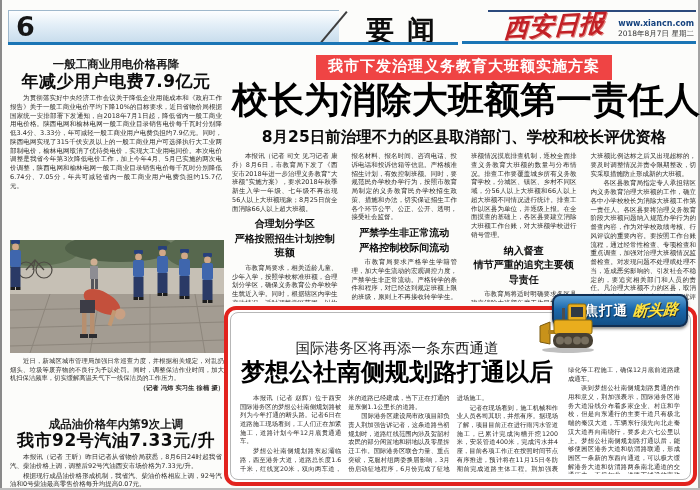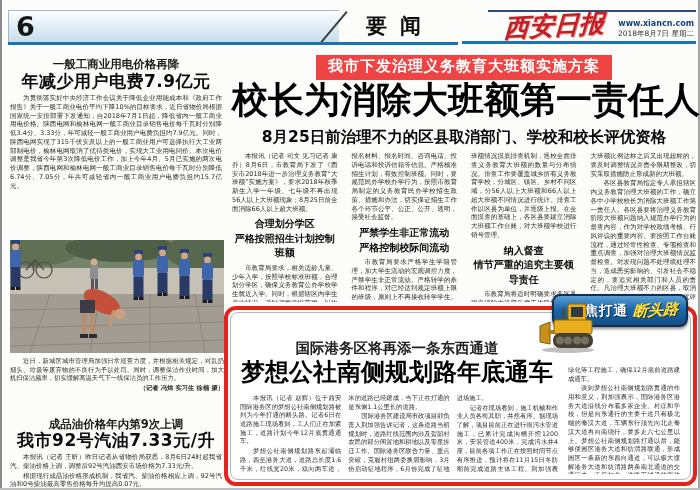--- a/index.html
+++ b/index.html
@@ -10,21 +10,21 @@
   .edge-r{position:absolute;right:0;top:0;width:2px;height:490px;background:#a3a3a3;}
   .edge-b{position:absolute;left:0;bottom:0;width:100%;height:2px;background:#bdbdbd;}
 
   
   .hdr-strip{position:absolute;left:8px;top:10px;width:330px;height:32px;
      background:linear-gradient(180deg,#fdfeff 0%,#e2eef7 45%,#c7dcec 100%);
      border-top:1px solid #9fb8cc;border-left:1px solid #9fb8cc;}
   .pagenum{position:absolute;left:7px;top:0px;font-size:27px;font-weight:bold;color:#161616;}
   .credits{position:absolute;left:46px;top:5px;font-size:7px;line-height:1.65;color:#2e2e2e;}
   .diag{position:absolute;left:333px;top:7px;width:2px;height:40px;background:#3e3e3e;transform:rotate(40deg);}
-  .section-title{position:absolute;left:366px;top:12px;font-size:21px;font-weight:bold;letter-spacing:13px;color:#0d0d0d;}
+  .section-title{position:absolute;left:366px;top:12px;font-size:28px;font-weight:bold;letter-spacing:13px;color:#0d0d0d;}
   .hdr-underline{position:absolute;left:8px;top:42px;width:450px;height:3px;background:#1a75b5;}
   .hdr-right{position:absolute;left:462px;top:6px;width:234px;height:38px;}
   .navline{position:absolute;top:4px;left:26px;right:0;height:2px;background:#2c4a7c;}
   .masthead{position:absolute;left:42px;top:3px;font-size:25px;font-weight:bold;font-style:italic;
      color:#c22026;transform:rotate(-3deg) skewX(-6deg);text-shadow:1px 1px 0 #e0857f;}
   .site{position:absolute;right:2px;top:13px;font-size:8px;font-weight:bold;color:#14427e;}
   .date{position:absolute;right:2px;top:23px;font-size:7.5px;color:#333;}
   .blueline{position:absolute;bottom:0;left:0;right:0;height:3px;background:#1a75b5;}
 
   
@@ -62,21 +62,21 @@
   .hairline{position:absolute;left:2px;top:2px;right:2px;bottom:2px;border:1px solid #b7b7b7;border-radius:8px;}
   .focus-badge{position:absolute;left:324px;top:-16px;width:136px;height:33px;z-index:2;
      background:linear-gradient(180deg,#5a9fd4,#1b68ab 45%,#134f86);
      border:2px solid #122f52;border-radius:8px;box-shadow:0 2px 3px rgba(0,0,0,.45);
      display:flex;align-items:center;justify-content:flex-end;gap:5px;padding:0 8px;box-sizing:border-box;}
   .fb-main{color:#fff;font-weight:bold;font-size:13.5px;letter-spacing:1px;text-shadow:1px 1px 1px #0a2a4a;}
   .fb-accent{color:#ffe33e;font-weight:bold;font-style:italic;font-size:15px;
      transform:skewX(-8deg) rotate(-3deg);text-shadow:1px 1px 0 #2c2c2c;}
   .dozer{position:absolute;left:310px;top:-12px;width:58px;height:56px;z-index:3;}
   .bx-kicker{position:absolute;left:10px;top:29px;width:318px;text-align:center;
-     font-size:14.5px;font-weight:bold;color:#222;}
+     font-size:14.5px;font-weight:normal;color:#222;}
   .bx-head{position:absolute;left:4px;top:46px;width:330px;text-align:center;
      font-size:24px;font-weight:900;color:#000;white-space:nowrap;}
   .bx-cols{position:absolute;left:12px;top:84px;width:318px;height:80px;display:flex;gap:7px;overflow:hidden;}
   .bx-cols .col{flex:1;min-width:0;}
   .bx-col4{position:absolute;left:340px;top:56px;width:112px;height:108px;overflow:hidden;}
 </style>
 </head>
 <body>
 
 <div class="page">
@@ -223,21 +223,21 @@
         <rect x="16" y="22" width="38" height="14" rx="2" fill="#e9ad1d" stroke="#8a6a10" stroke-width="1"></rect>
         <rect x="15" y="35" width="40" height="15" rx="7" fill="#463f33"></rect>
         <circle cx="22" cy="42.5" r="4" fill="#776f5f"></circle>
         <circle cx="30" cy="42.5" r="4" fill="#776f5f"></circle>
         <circle cx="39" cy="42.5" r="4" fill="#776f5f"></circle>
         <circle cx="47" cy="42.5" r="4" fill="#776f5f"></circle>
       </svg>
     </div>
 
     <div class="bx-kicker">国际港务区将再添一条东西通道</div>
-    <div class="bx-head">梦想公社南侧规划路年底通车</div>
+    <div class="bx-head">梦想公社南侧规划路打通以后</div>
 
     <div class="bx-cols">
       <div class="col">
         <p class="bts ind">本报讯（记者 赵辉）位于西安国际港务区的梦想公社南侧规划路被列为今年打通的断头路。记者6日在道路施工现场看到，工人们正在加紧施工，道路计划今年12月底贯通通车。</p>
         <p class="bts ind">梦想公社南侧规划路东起灞临路，西至港务大道，道路总长度1.6千米，红线宽20米，双向两车道，总投资约2400万元。工程内容有道路、给水、雨污水及电力管道。目前，梦想公社小区门前西侧近500</p>
       </div>
       <div class="col">
         <p class="bts">米的道路已经建成，当下正在打通的是东侧1.1公里长的道路。</p>
         <p class="bts ind">国际港务区建设局市政项目部负责人荆加强告诉记者，这条道路当初规划时，道路红线范围内涉及贺韶村农民的部分闲置地和耕地以及零星拆迁工作。国际港务区联合力量、重点突破，克服村组两委换届影响，3月份启动征地程序，6月份完成了征地任务。项目施工单位宝鸡市第二建筑工程有限公司随即</p>
       </div>

